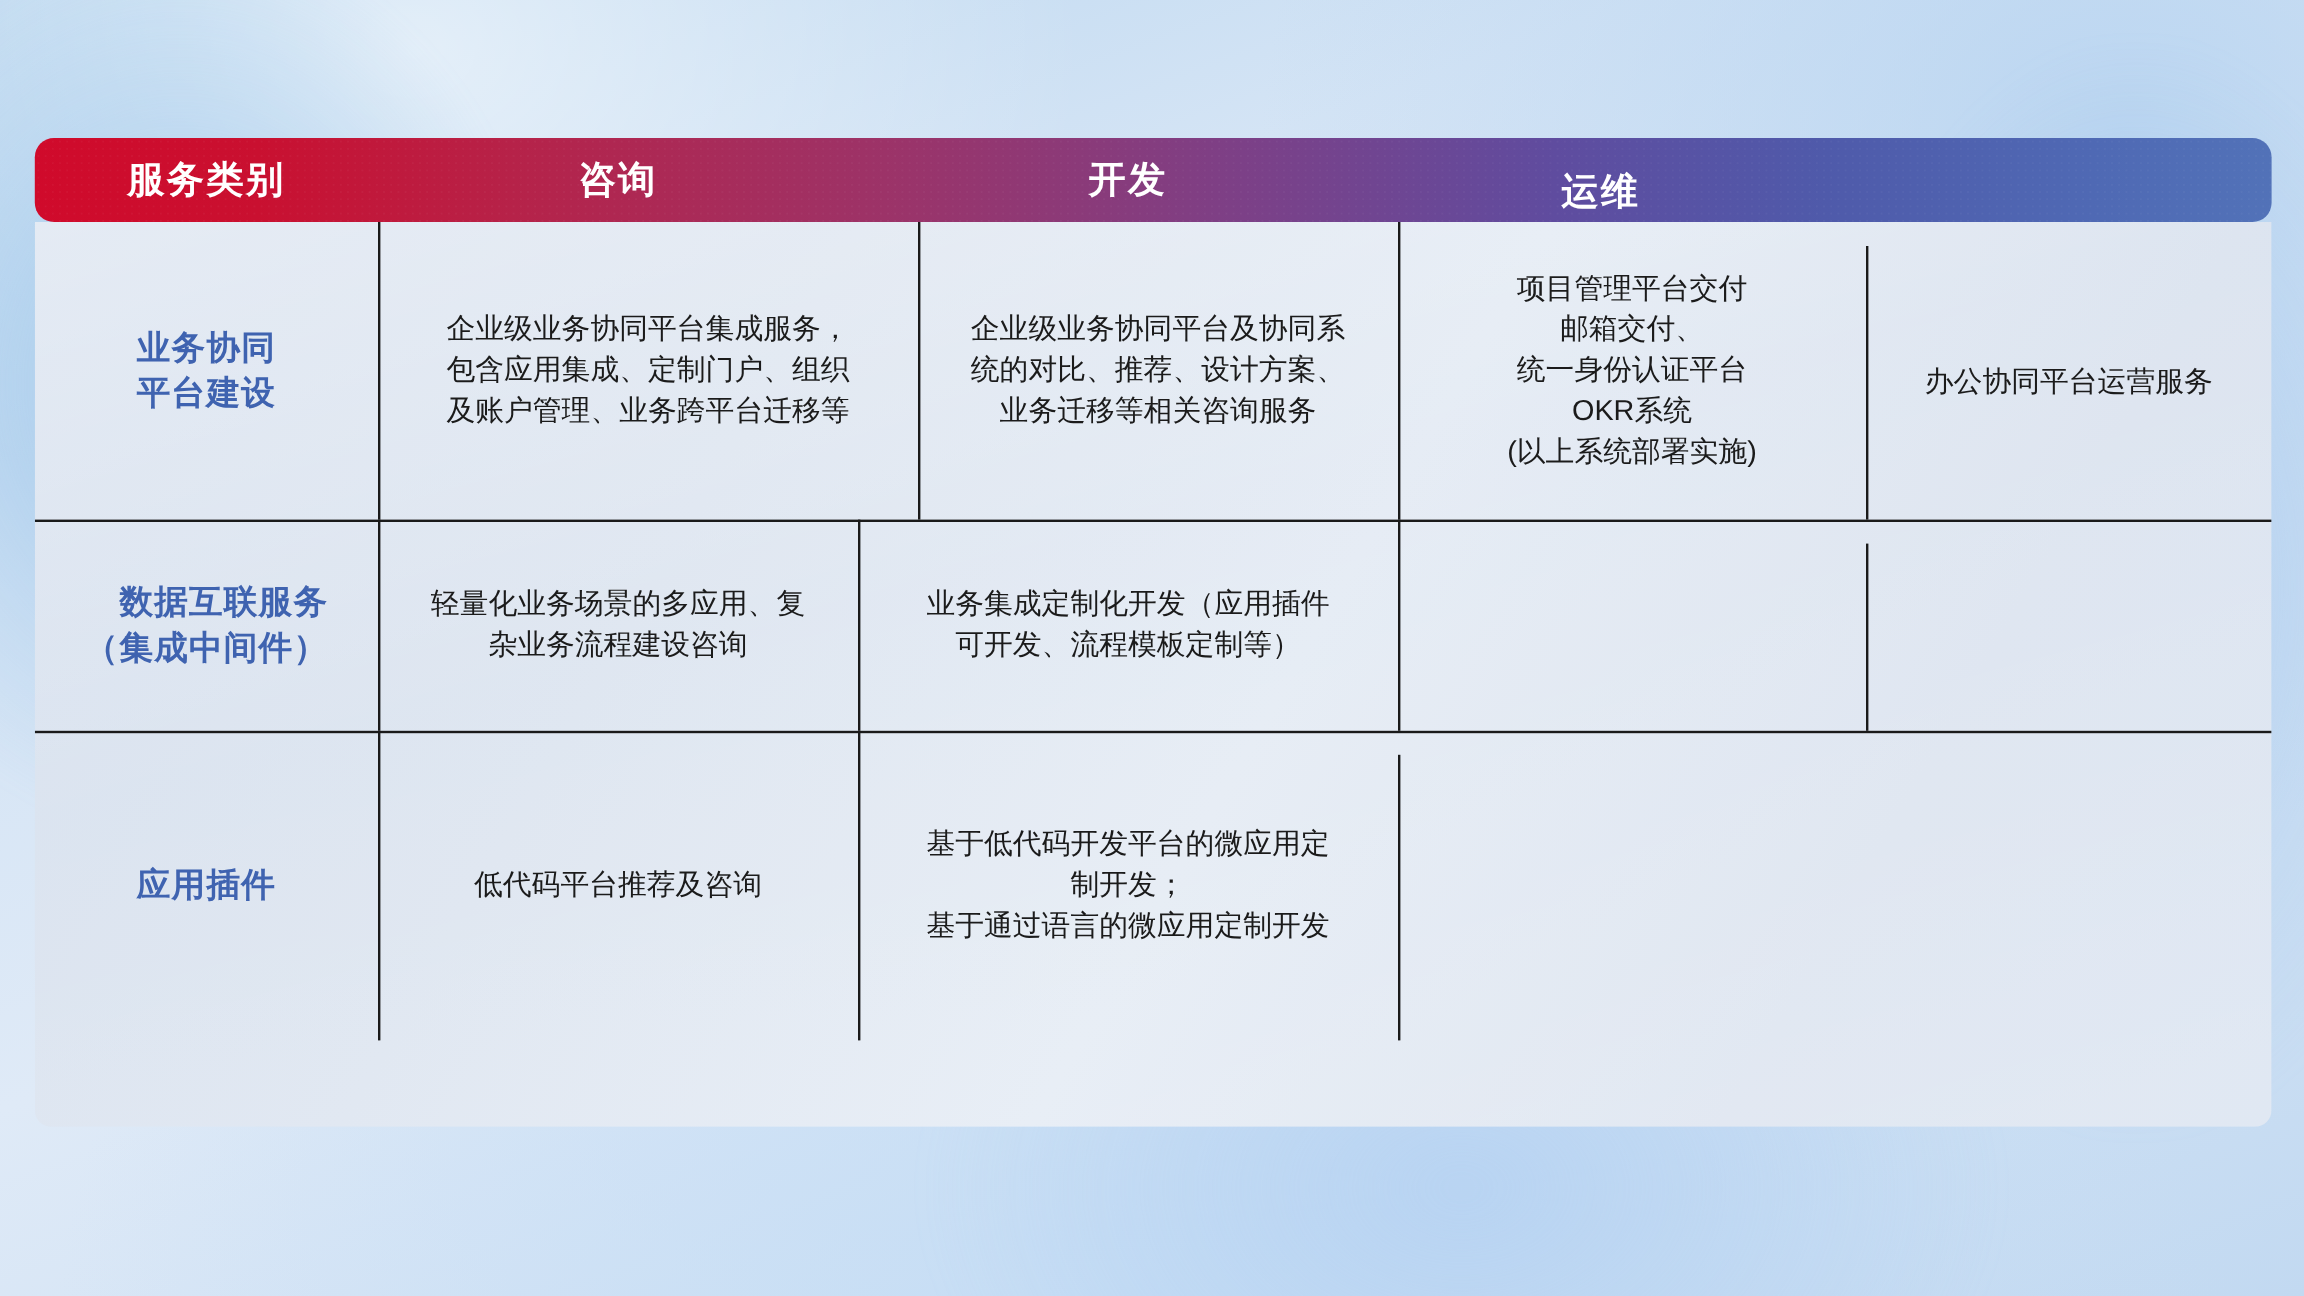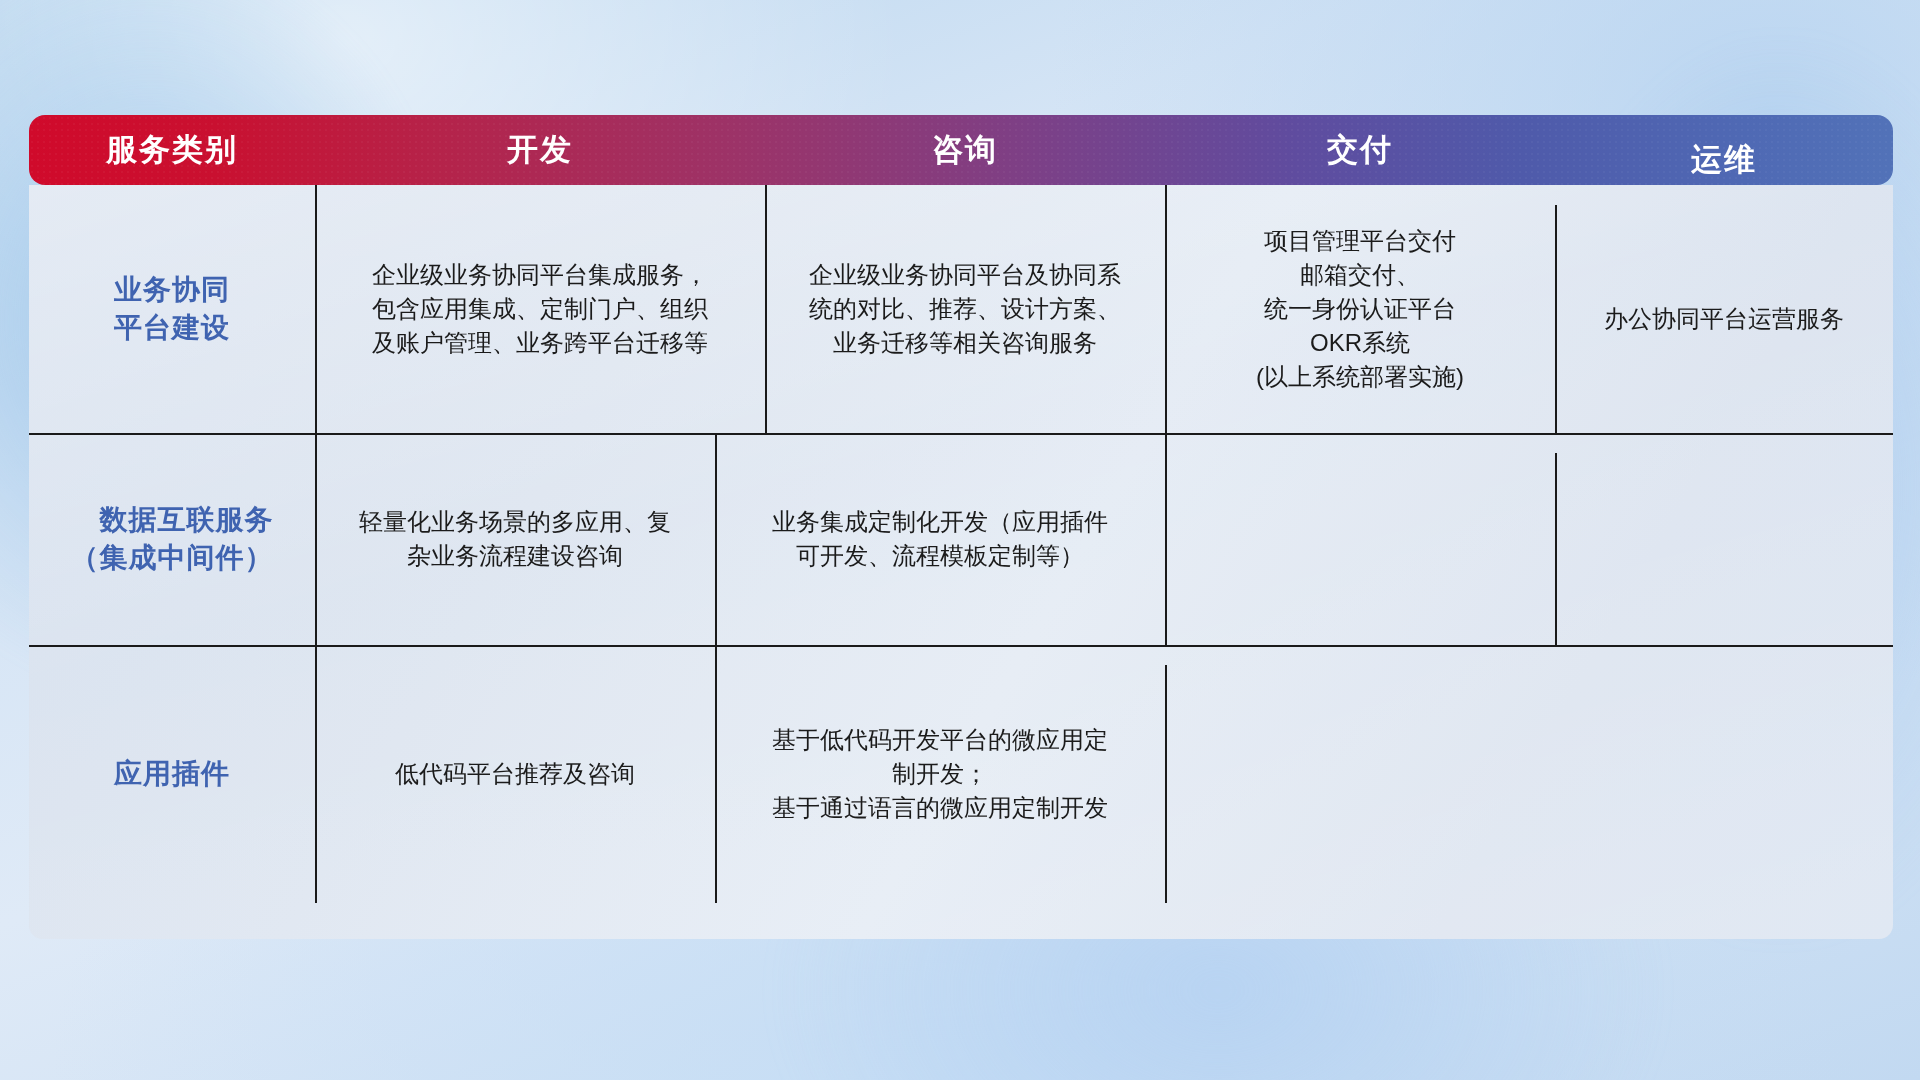--- a/index.html
+++ b/index.html
@@ -105,21 +105,21 @@
       linear-gradient(165deg, rgba(255,255,255,0.35) 0%, rgba(255,255,255,0.06) 40%, rgba(255,255,255,0.22) 100%),
       linear-gradient(120deg, #d6e0ee 0%, #dde5f0 30%, #e4ebf4 55%, #dbe3ef 80%, #d8e2f0 100%);
     overflow: hidden;
   }
 
   .trow {
     display: flex;
     position: relative;
   }
   #row-0 { height: 248px; }
-  #row-1 { height: 212px; }
+  #row-1 { height: 176px; }
   #row-2 { height: 258px; }
 
   .trow + .trow::before {
     content: "";
     position: absolute;
     left: 0; right: 0; top: 0;
     height: 2px;
     background: #1a1a1a;
   }
 
@@ -168,23 +168,22 @@
 <div id="slide-bg">
   <div id="bg-glow-left"></div>
   <div id="bg-glow-right"></div>
   <div id="bg-glow-bottom"></div>
 </div>
 
 <div id="table-card">
 
   <div id="table-header">
     <div class="hcell w0">服务类别</div>
+    <div class="hcell w1">咨询</div>
     <div class="hcell w2">开发</div>
-    <div class="hcell w1">咨询</div>
-    <div class="hcell w3">交付</div>
     <div class="hcell w4">运维</div>
   </div>
 
   <div id="table-body">
 
     <div class="trow" id="row-0">
       <div class="bcell col-0 w0">
         <span class="cat-label">业务协同
 平台建设</span>
       </div>

